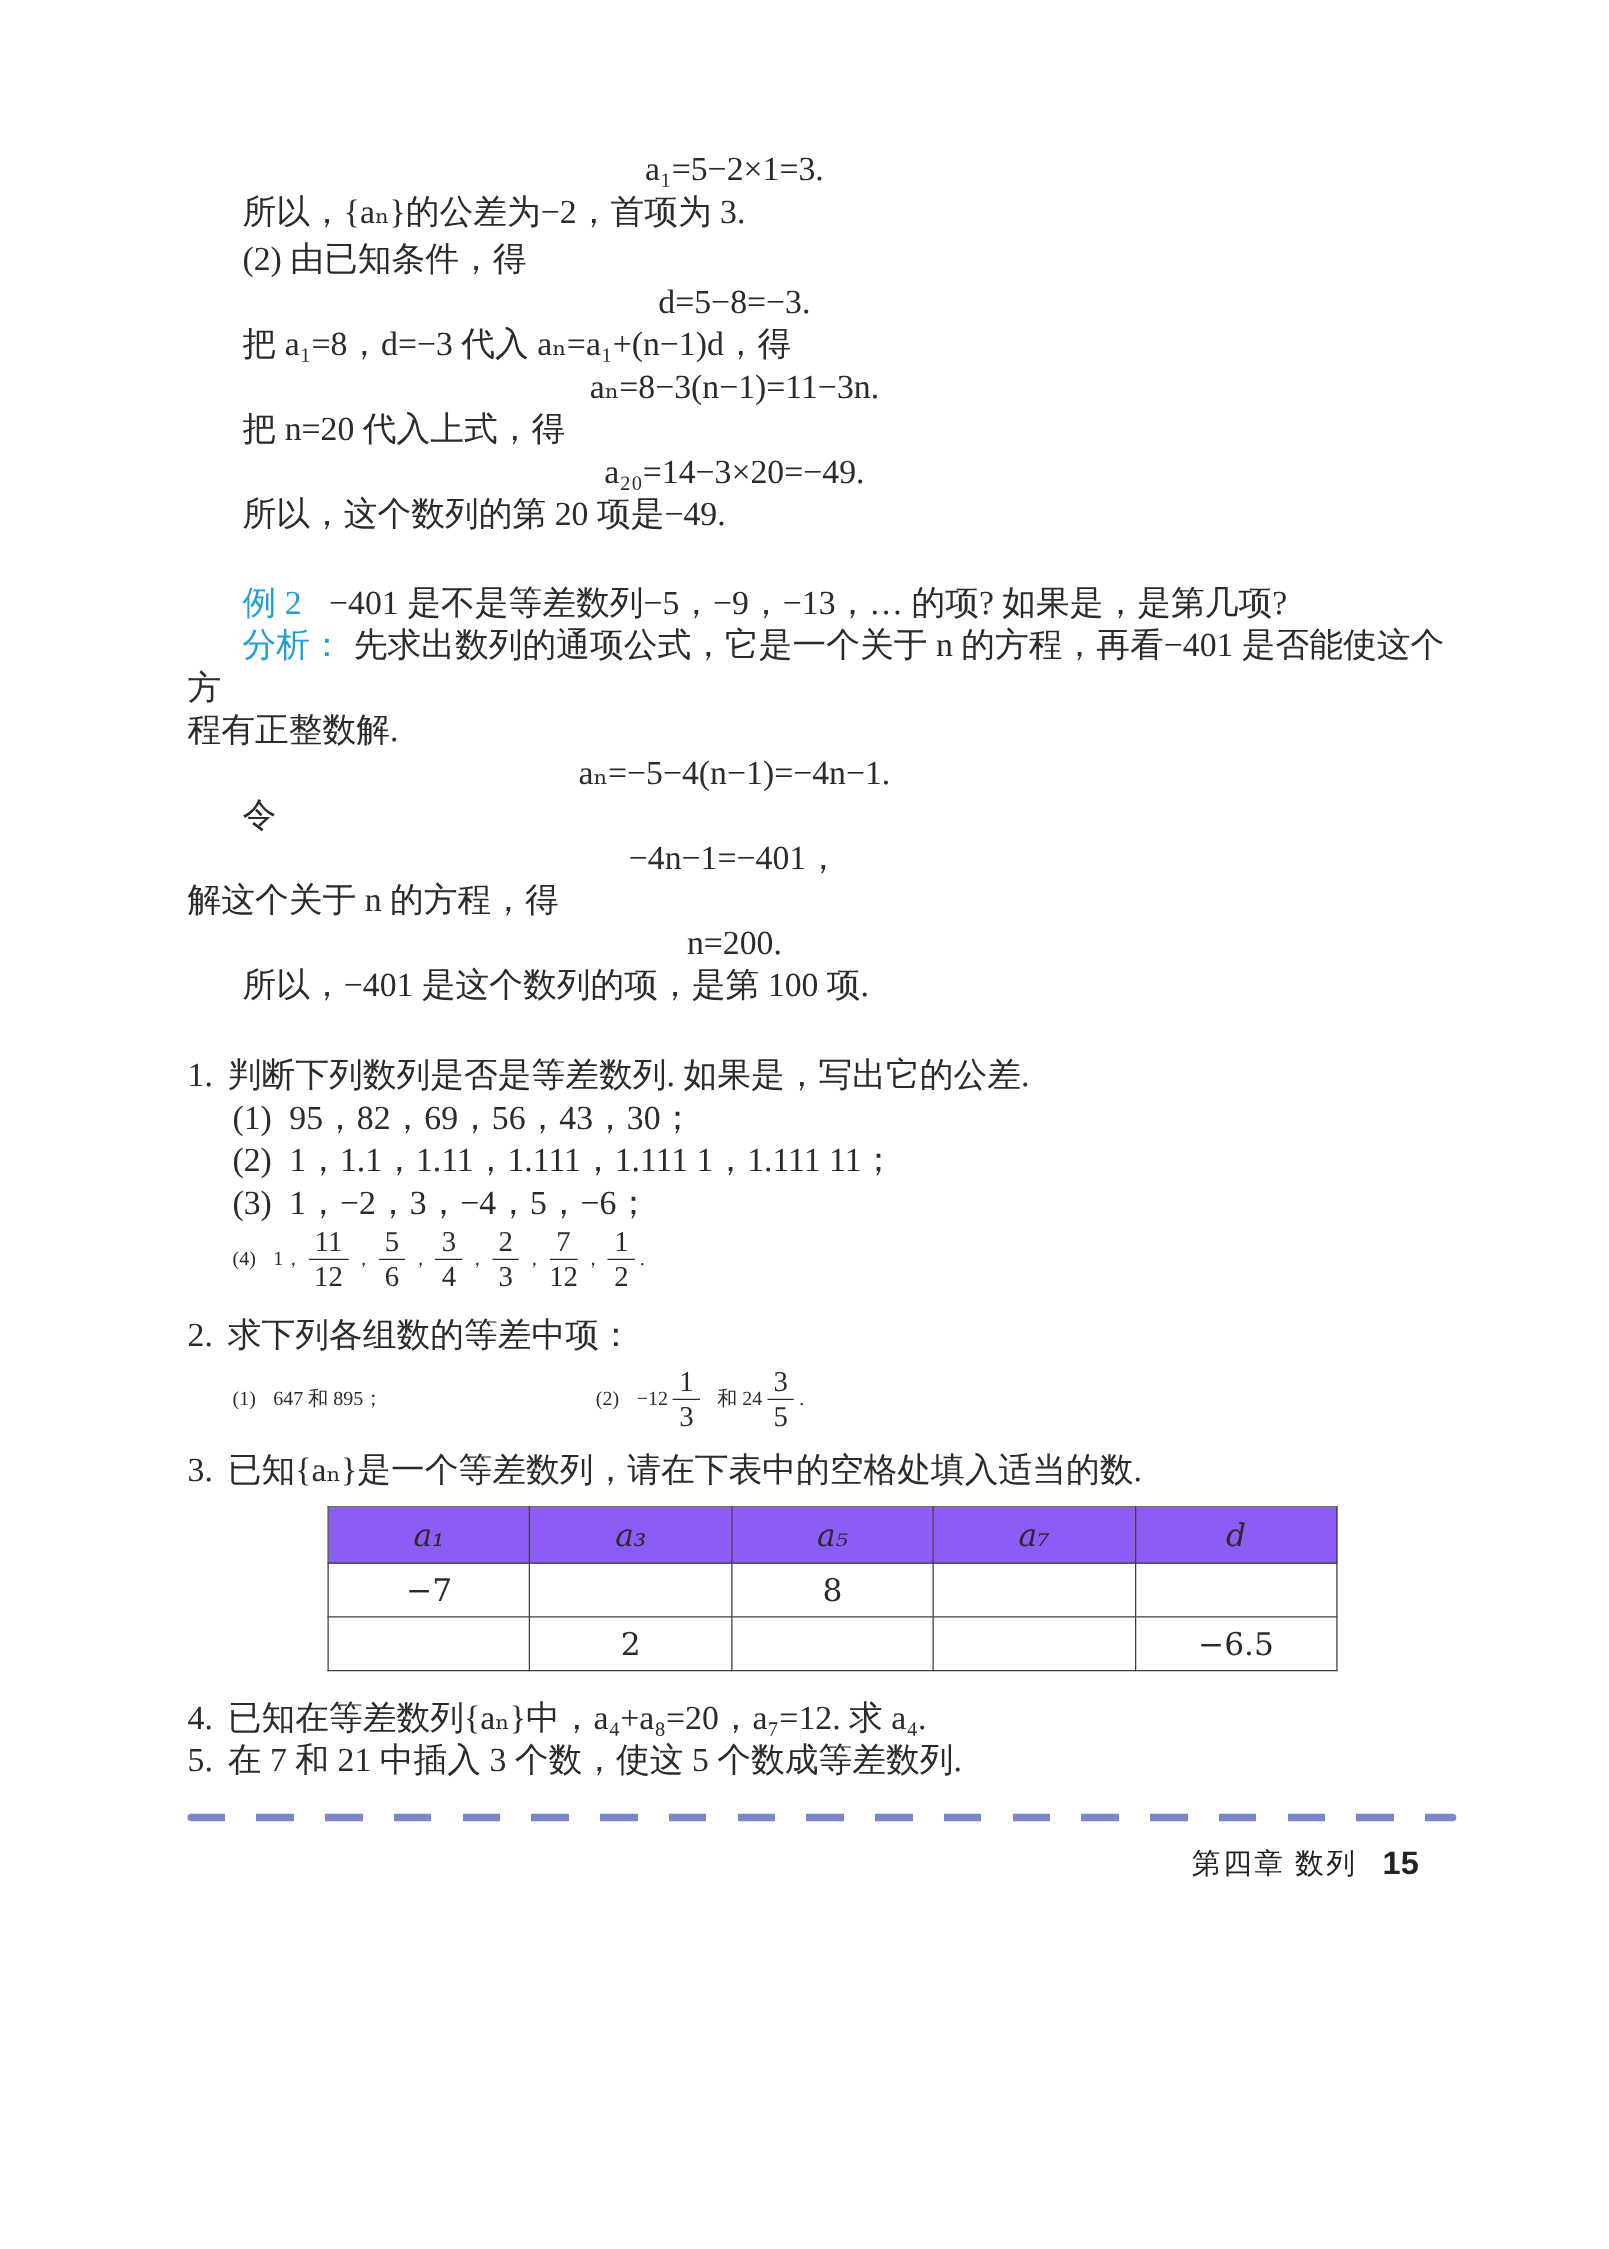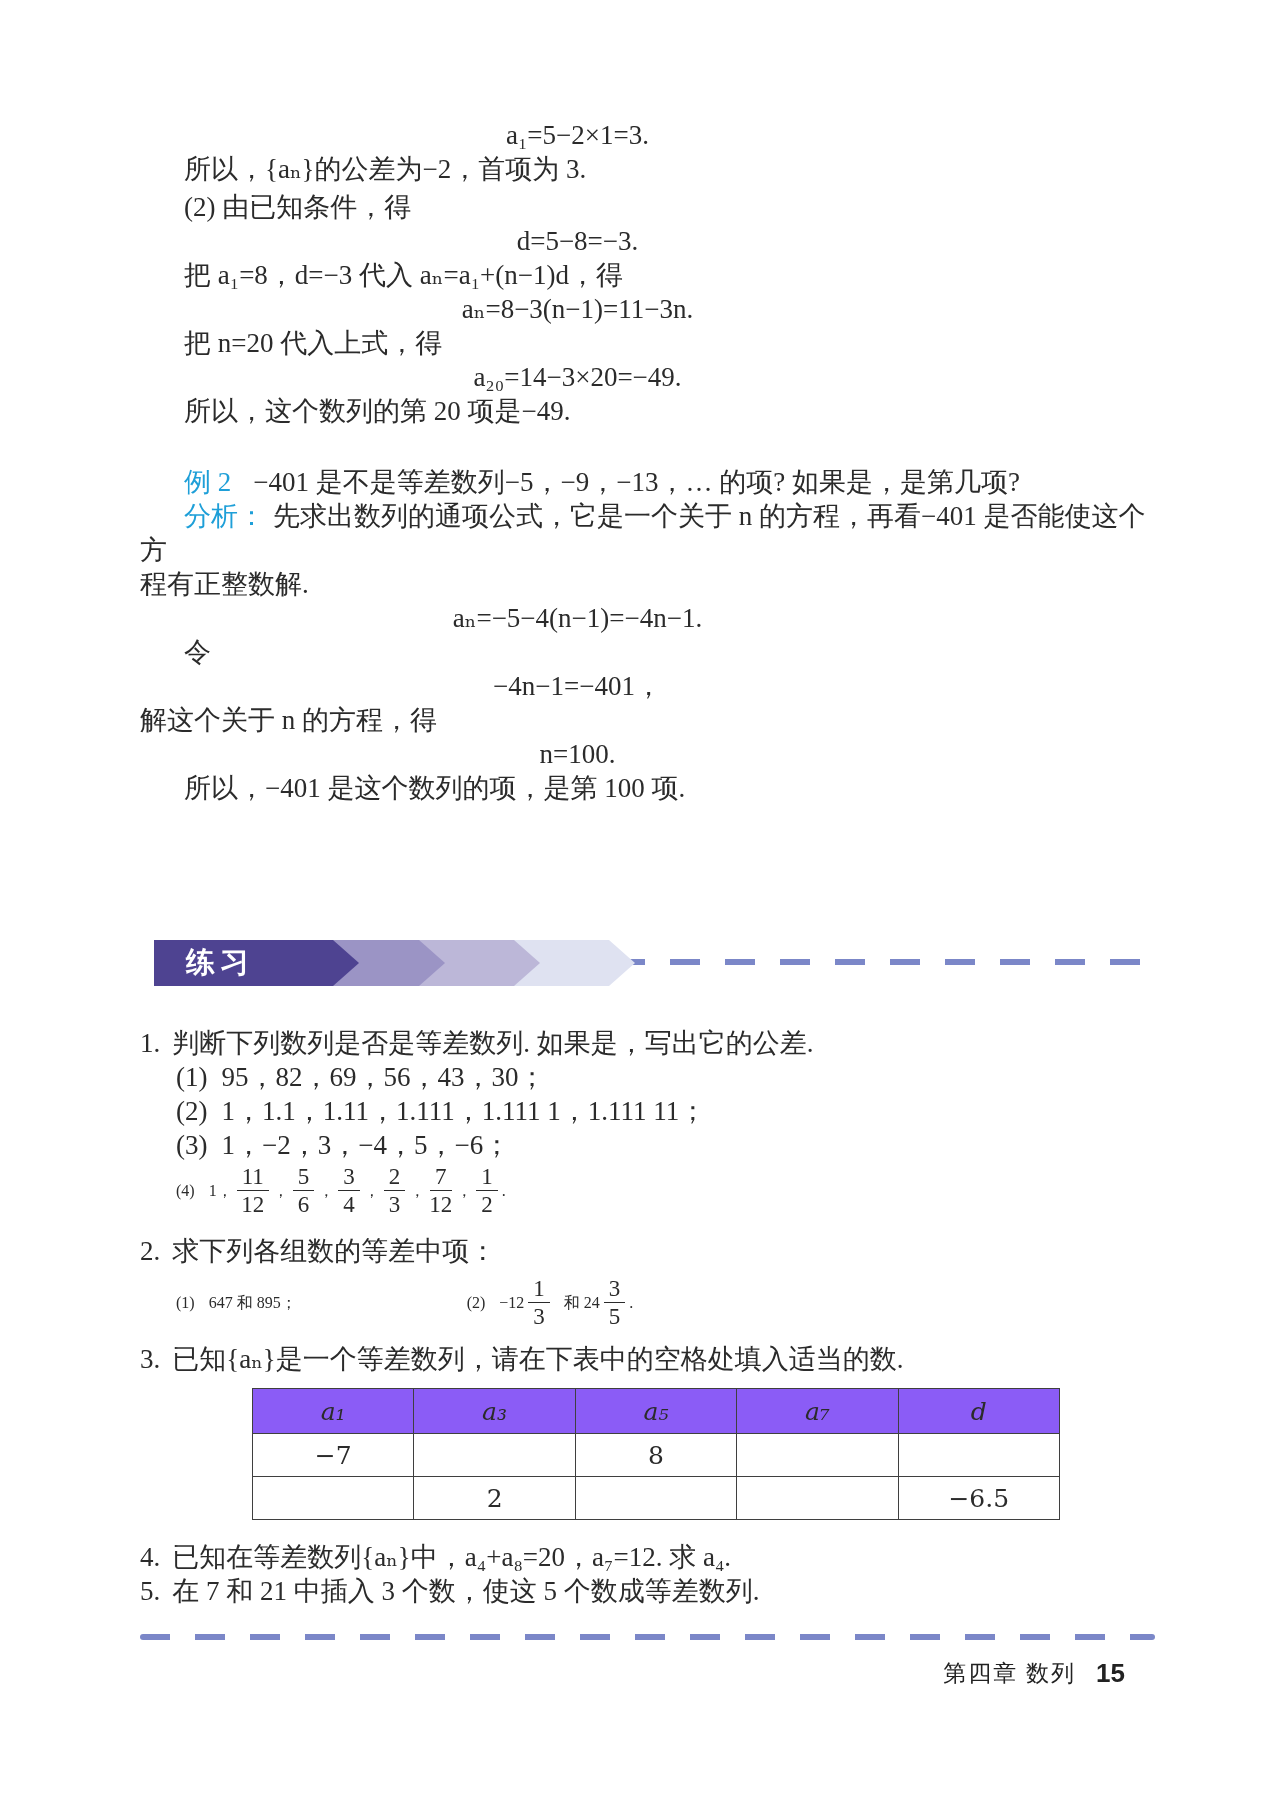--- a/index.html
+++ b/index.html
@@ -4,21 +4,21 @@
 <style>
   html,body{margin:0;padding:0;background:#ffffff;}
   .page{
     position:relative;
     width:1287px;height:1799px;
     background:#ffffff;
     font-family:"Liberation Serif","DejaVu Serif",serif;
     color:#2b2b2b;
     overflow:hidden;
   }
-  .content{position:absolute;left:140px;top:0;width:1015px;}
+  .content{position:absolute;left:150px;top:0;width:1015px;}
   .content p{margin:0;line-height:34px;font-size:27px;}
   .indent{text-indent:44px;}
   .formula{text-align:center;padding-right:140px;}
   .lbl{color:#1e9fd8;font-weight:normal;}
   .lbl.example{margin-right:22px;}
   .lbl.tight{margin-right:8px;}
   .gap-example{margin-top:37px !important;}
   .gap-small{margin-top:4px !important;}
 
   
@@ -90,32 +90,23 @@
       <span class="lbl example">例 2</span><span>−401 是不是等差数列−5，−9，−13，… 的项? 如果是，是第几项?</span>
     </p>
     <p class="indent">
       <span class="lbl tight">分析：</span><span>先求出数列的通项公式，它是一个关于 n 的方程，再看−401 是否能使这个方</span>
     </p>
     <p>程有正整数解.</p>
     <p class="formula">aₙ=−5−4(n−1)=−4n−1.</p>
     <p class="indent">令</p>
     <p class="formula">−4n−1=−401，</p>
     <p>解这个关于 n 的方程，得</p>
-    <p class="formula">n=100.</p>
+    <p class="formula">n=200.</p>
     <p class="indent">所以，−401 是这个数列的项，是第 100 项.</p>
 
-    <div class="banner">
-      <div class="chev c4"></div>
-      <div class="chev c3"></div>
-      <div class="chev c2"></div>
-      <div class="chev main">
-        <span class="banner-label">练习</span>
-      </div>
-      <div class="dashes"></div>
-    </div>
 
     <p class="q q1">
       <span class="q-no">1.</span><span>判断下列数列是否是等差数列. 如果是，写出它的公差.</span>
     </p>
     <p class="sub">
       <span class="sub-no">(1)</span><span>95，82，69，56，43，30；</span>
     </p>
     <p class="sub">
       <span class="sub-no">(2)</span><span>1，1.1，1.11，1.111，1.111 1，1.111 11；</span>
     </p>

